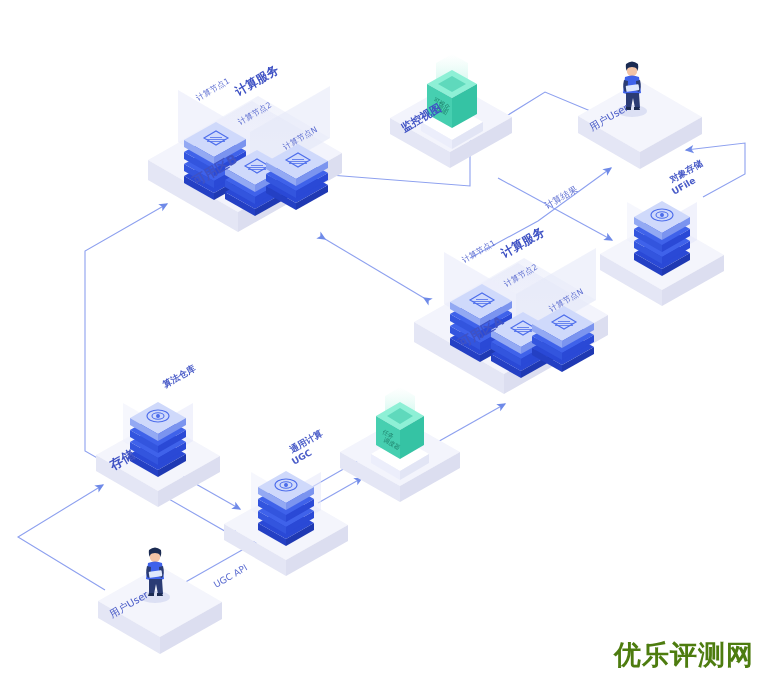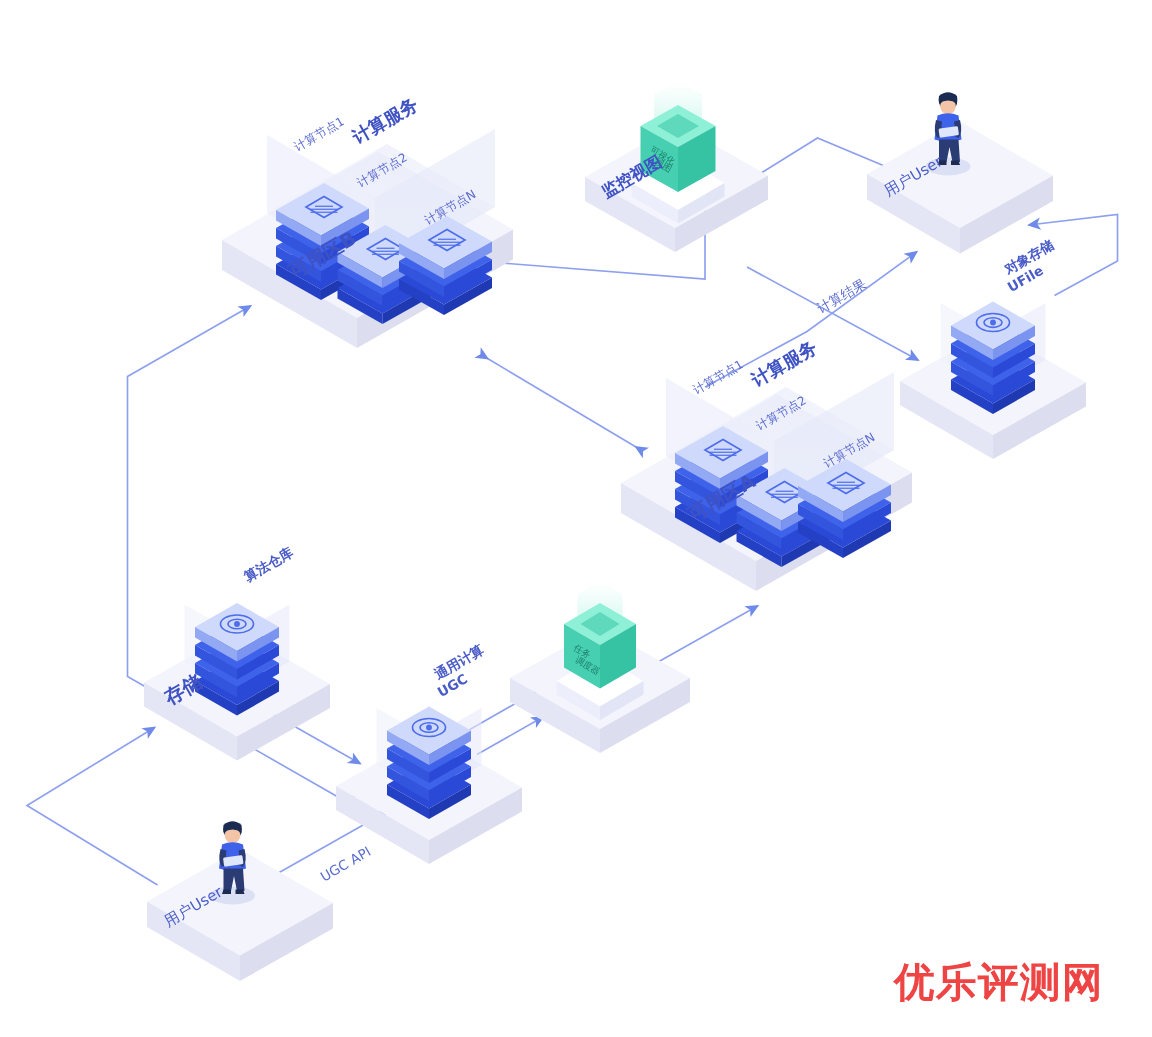--- a/index.html
+++ b/index.html
@@ -4,23 +4,23 @@
 <style>
   html,body{margin:0;padding:0;}
   body{
     width:768px;height:691px;background:#ffffff;
     font-family:"Liberation Sans","DejaVu Sans",sans-serif;
     overflow:hidden;position:relative;
   }
   #stage{position:absolute;inset:0;width:768px;height:691px;}
   svg#diagram{position:absolute;left:0;top:0;width:768px;height:691px;}
   .wm{
-    position:absolute;right:32px;bottom:18px;
+    position:absolute;right:14px;bottom:18px;
     font-family:"DejaVu Sans","Liberation Sans",sans-serif;
-    font-size:27px;font-weight:bold;color:#ef4444;letter-spacing:1px;
+    font-size:27px;font-weight:bold;color:#4d7c0f;letter-spacing:1px;
     user-select:none;
   }
   text{font-family:"DejaVu Sans","Liberation Sans",sans-serif;}
 </style>
 </head>
 <body>
 
 <div id="stage">
 
   <svg id="diagram" viewBox="0 0 768 691">

